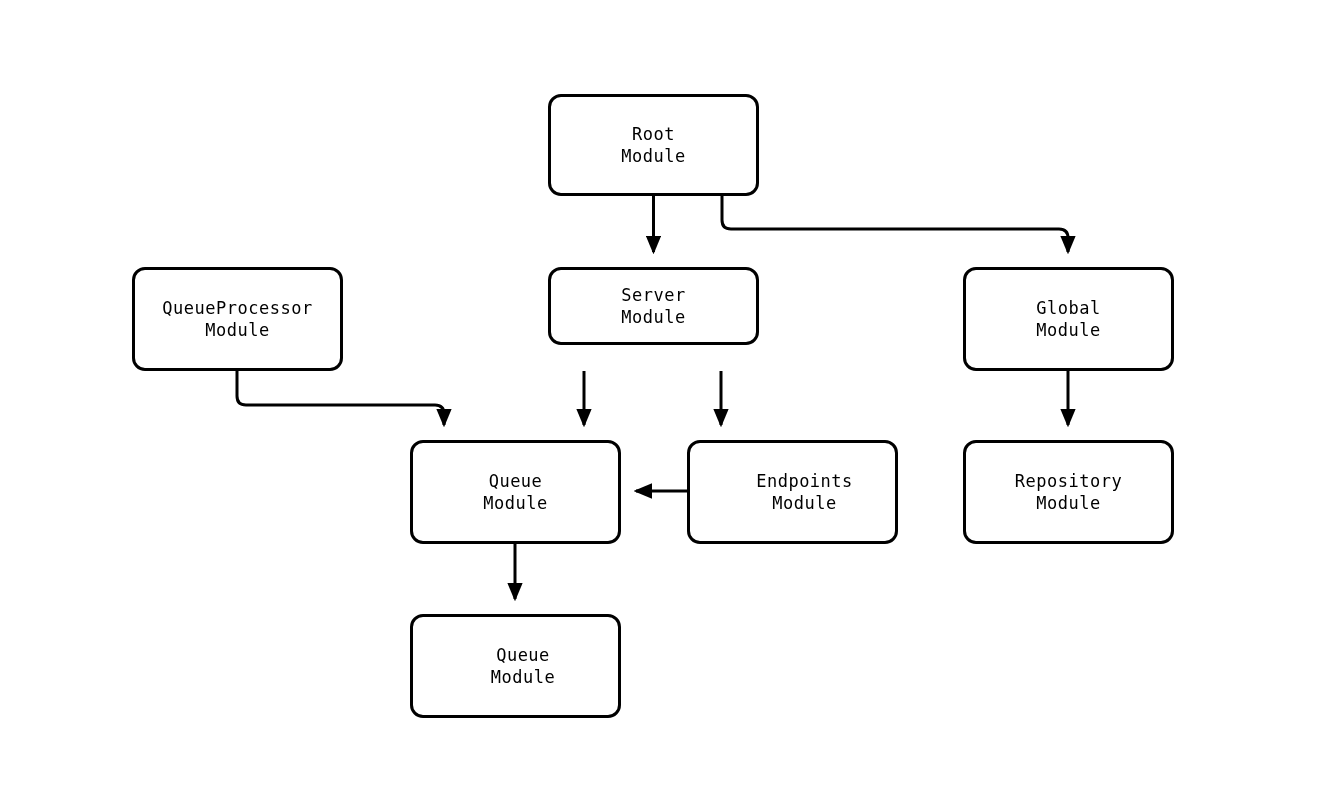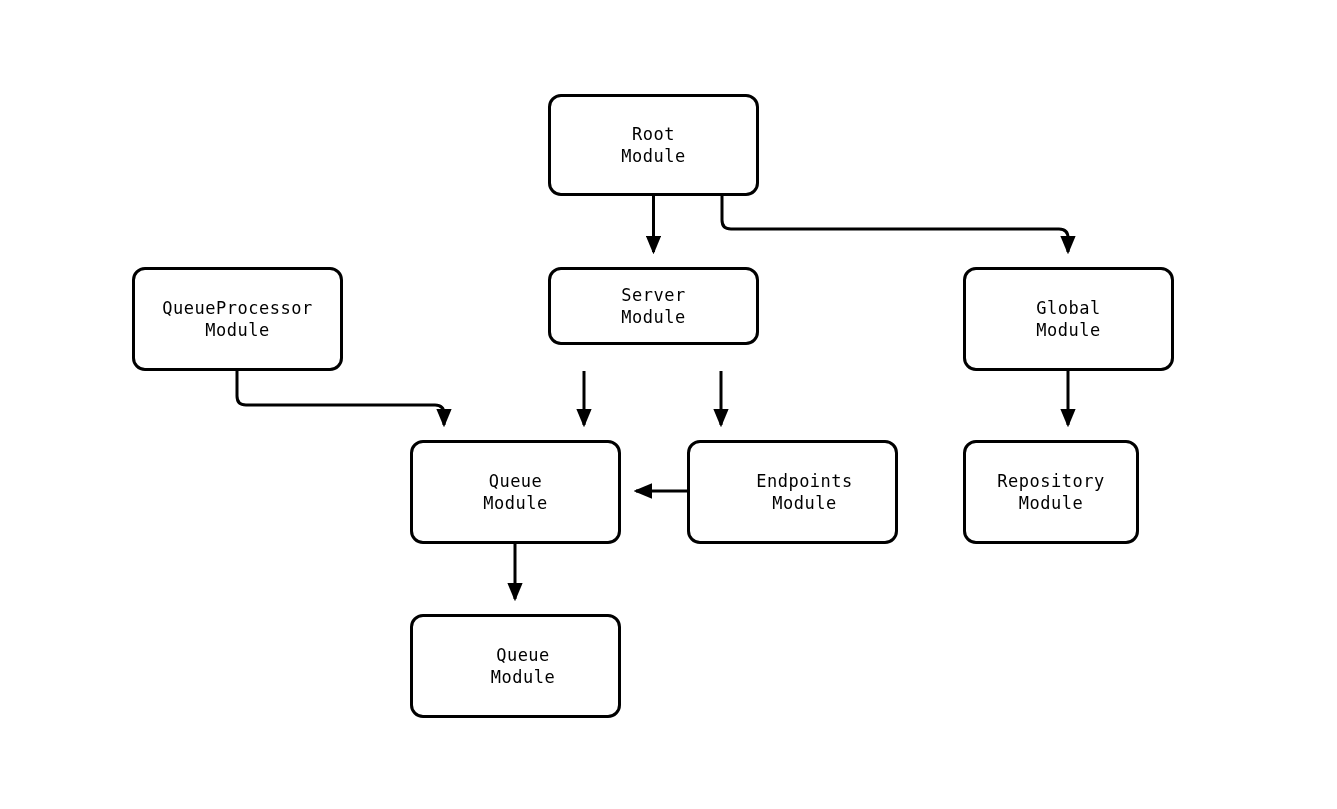--- a/index.html
+++ b/index.html
@@ -101,21 +101,21 @@
   <div class="node" style="left:410px; top:440px; width:211px; height:104px;">
     <div class="node-label">Queue</div>
     <div class="node-label">Module</div>
   </div>
 
   <div class="node" style="left:687px; top:440px; width:211px; height:104px;padding-left:24px;">
     <div class="node-label">Endpoints</div>
     <div class="node-label">Module</div>
   </div>
 
-  <div class="node" style="left:963px; top:440px; width:176px; height:104px;">
+  <div class="node" style="left:963px; top:440px; width:211px; height:104px;">
     <div class="node-label">Repository</div>
     <div class="node-label">Module</div>
   </div>
 
   <div class="node" style="left:410px; top:614px; width:211px; height:104px;padding-left:15px;">
     <div class="node-label">Queue</div>
     <div class="node-label">Module</div>
   </div>
 
 </div>

